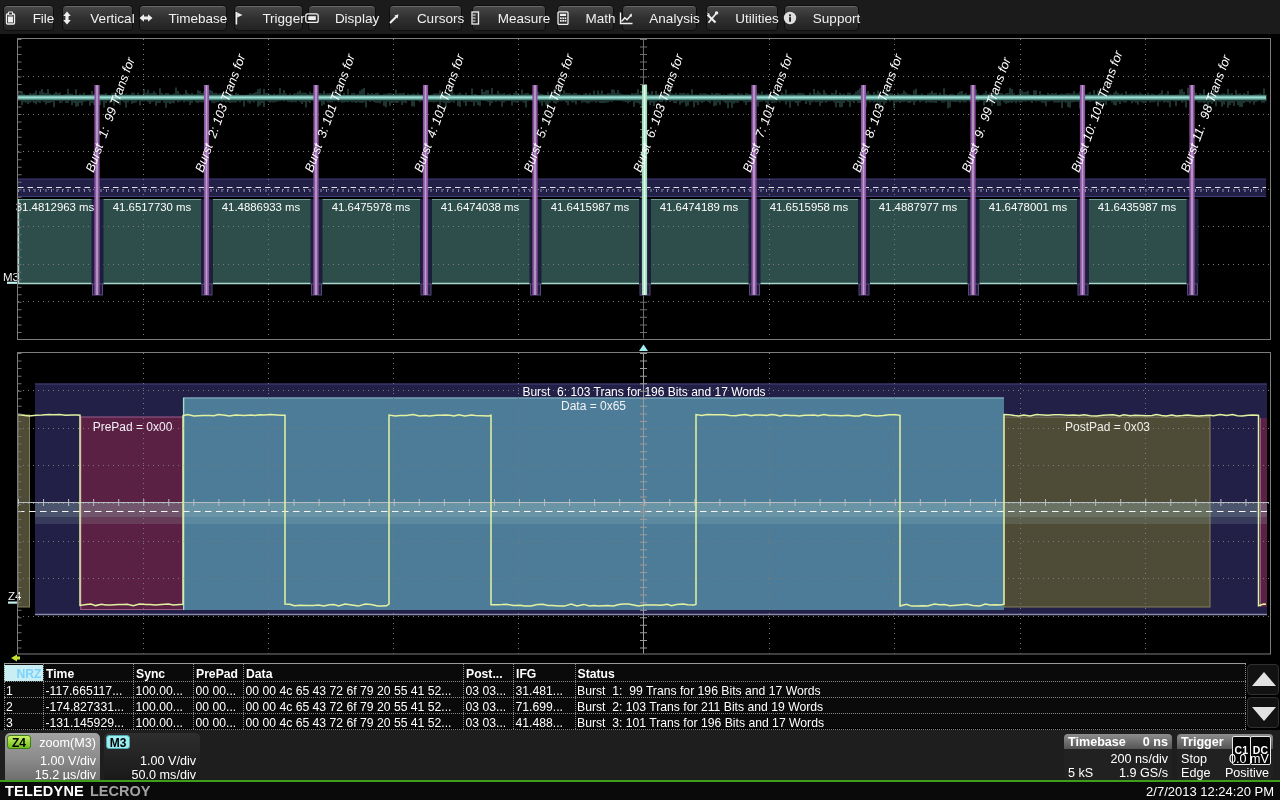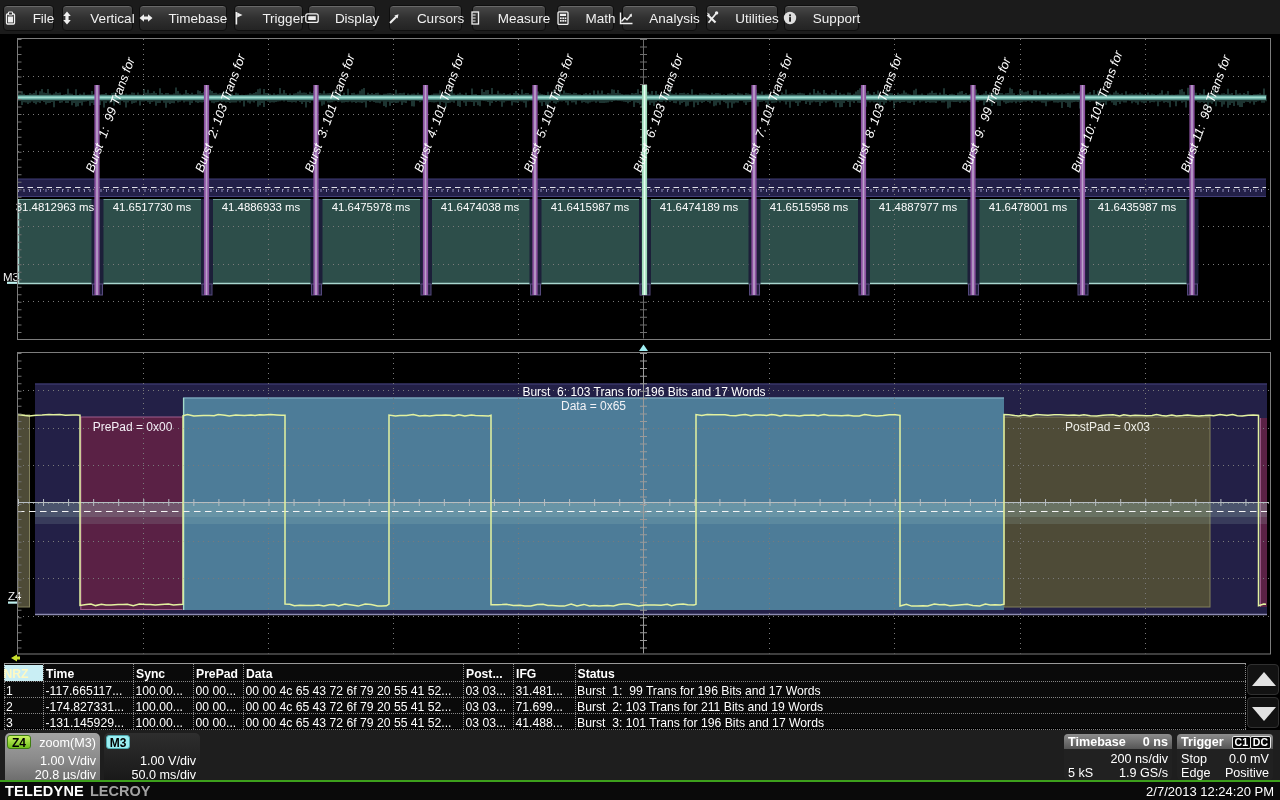--- a/index.html
+++ b/index.html
@@ -16,21 +16,21 @@
 #botbar{position:absolute;left:0;top:730px;width:1280px;height:50px;background:#1e1e1e}
 .trbox{position:absolute;top:3px;height:47px;border-radius:5px 5px 0 0;color:#fff;font-size:12.6px}
 .tag{position:absolute;left:2px;top:2px;width:24px;height:14px;border-radius:3px;color:#000;font-size:12px;font-weight:bold;text-align:center;line-height:14px}
 .tline{position:absolute;right:4px;white-space:nowrap}
 .tbox{position:absolute;top:4px;height:46px;background:#212121;border-radius:4px;color:#fff;font-size:12.6px;overflow:hidden}
 .tbhead{position:absolute;left:0;top:0;right:0;height:15px;background:linear-gradient(180deg,#8d8d8d,#555);font-weight:bold}
 .tbl2{position:absolute;left:0;right:0;top:17px;height:14px}
 .tbl3{position:absolute;left:0;right:0;top:31px;height:14px}
 .bl{position:absolute;left:4px;top:0.5px}
 .br{position:absolute;right:4px;top:0.5px}
-.badge{display:inline-block;background:#050505;color:#fff;border:1px solid #e8e8e8;border-radius:2px;font-size:10.5px;font-weight:bold;padding:0 2px;line-height:11px}
+.badge{display:inline-block;background:#050505;color:#fff;border:1px solid #e8e8e8;border-radius:2px;font-size:10.5px;font-weight:bold;padding:8px 2px;line-height:11px}
 #greenline{position:absolute;left:0;top:780px;width:1280px;height:2px;background:#3da01c}
 #logobar{position:absolute;left:0;top:782px;width:1280px;height:18px;background:#0a0a0a;color:#fff}
 #tdy{position:absolute;left:5px;top:1px;font-size:14.5px;font-weight:bold;letter-spacing:0.2px}
 #lcy{position:absolute;left:90px;top:1px;font-size:14.5px;font-weight:bold;color:#a2a2a2}
 #date{position:absolute;right:6px;top:2px;font-size:13px}
 svg text{font-family:"Liberation Sans",sans-serif}
 </style></head>
 <body>
 <div id="menubar">
 <div class="mbtn" style="left:3px;width:51px">
@@ -282,21 +282,21 @@
 <div class="vdot" style="left:189.5px"></div>
 <div class="vdot" style="left:239.5px"></div>
 <div class="vdot" style="left:459.5px"></div>
 <div class="vdot" style="left:509.5px"></div>
 <div class="vdot" style="left:571.0px"></div>
 <div class="vdot" style="left:1241.5px"></div>
 <div class="hdot" style="top:16.5px"></div>
 <div class="hdot" style="top:32.5px"></div>
 <div class="hdot" style="top:48.5px"></div>
 <div class="hdot" style="top:64.5px"></div>
-<div class="hcell" style="left:0;color:#fef9c3">NRZ</div>
+<div class="hcell" style="left:13px;color:#7dd3fc">NRZ</div>
 <div class="hcell" style="left:42.5px">Time</div>
 <div class="hcell" style="left:132.5px">Sync</div>
 <div class="hcell" style="left:192.5px">PrePad</div>
 <div class="hcell" style="left:242.5px">Data</div>
 <div class="hcell" style="left:462.5px">Post...</div>
 <div class="hcell" style="left:512.5px">IFG</div>
 <div class="hcell" style="left:574.0px">Status</div>
 <div class="dcell" style="left:2.5px;top:19.5px">1</div>
 <div class="dcell" style="left:42px;top:19.5px">-117.665117...</div>
 <div class="dcell" style="left:132px;top:19.5px">100.00...</div>
@@ -326,21 +326,21 @@
       <polygon points="16,7 28,21 4,21" fill="#e2e2e2"></polygon>
     </svg></div>
 <div class="sbtn" style="left:1247px;top:697px"><svg width="32" height="32">
       <polygon points="4,9 28,9 16,23" fill="#e2e2e2"></polygon>
     </svg></div>
 <div id="botbar">
 <div class="trbox" style="left:5px;width:95px;background:linear-gradient(180deg,#a2a2a2 0%,#8b8b8b 55%,#6e6e6e 100%)">
 <div class="tag" style="background:linear-gradient(180deg,#c9f263,#6fc01b);border:1px solid #3e7d10">Z4</div>
 <div class="tline" style="top:3px">zoom(M3)</div>
 <div class="tline" style="top:21px">1.00 V/div</div>
-<div class="tline" style="top:35px">20.8 µs/div</div>
+<div class="tline" style="top:35px">15.2 µs/div</div>
     </div>
 <div class="trbox" style="left:104px;width:96px;background:linear-gradient(180deg,#2e2e2e,#191919)">
 <div class="tag" style="background:#9aeef2;border:1px solid #4ea8ae">M3</div>
 <div class="tline" style="top:21px">1.00 V/div</div>
 <div class="tline" style="top:35px">50.0 ms/div</div>
     </div>
 <div class="tbox" style="left:1064px;width:108px">
 <div class="tbhead">
         <span class="bl">Timebase</span>
         <span class="br">0 ns</span>

